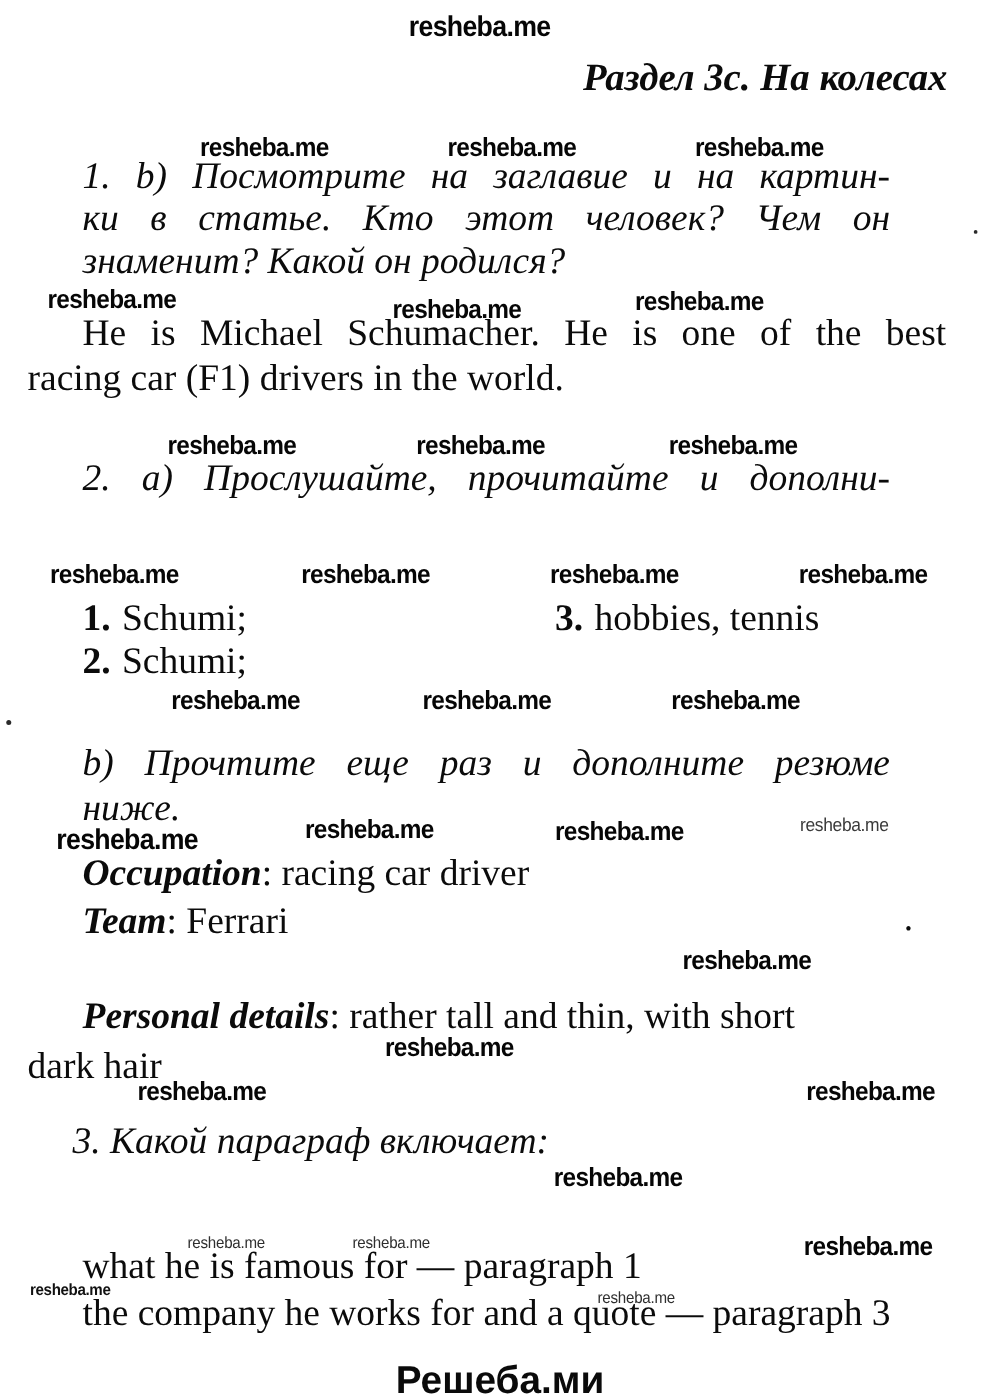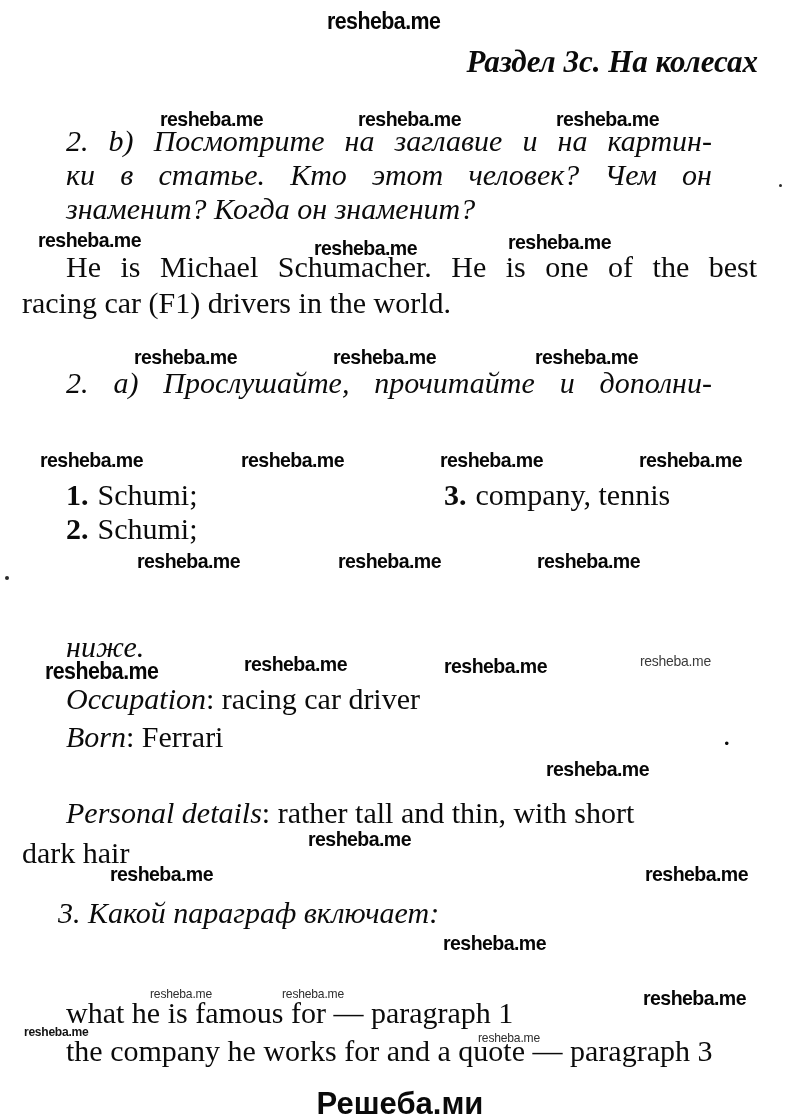--- a/index.html
+++ b/index.html
@@ -2,21 +2,21 @@
 <html><head>
 <meta charset="utf-8">
 <style>
   html,body{margin:0;padding:0;background:#ffffff;}
   .page{position:relative;width:800px;height:1119px;background:#fff;overflow:hidden;
         font-family:"Liberation Serif",serif;color:#0b0b0b;}
   .line{position:absolute;white-space:nowrap;font-size:30px;line-height:34px;}
   .ital{font-style:italic;}
   .just{white-space:normal;text-align:justify;text-align-last:justify;}
   .num{font-weight:700;margin-right:9px;}
-  .lbl{font-weight:400;font-style:italic;margin-top:20px;}
+  .lbl{font-weight:700;font-style:italic;margin-top:20px;}
   .header-title{position:absolute;font:italic 700 31px "Liberation Serif",serif;white-space:nowrap;}
   .wm{position:absolute;font-family:"Liberation Sans",sans-serif;font-weight:700;font-size:21px;
       letter-spacing:-0.6px;color:#060606;white-space:nowrap;transform:scaleX(0.93);transform-origin:0 0;}
   .wm-lg{font-size:23px;}
   .wm-sm{font-size:15px;font-weight:400;color:#3a3a3a;letter-spacing:-0.3px;}
   .wm-xs{font-size:13px;font-weight:400;color:#2e2e2e;letter-spacing:-0.2px;}
   .wm-xsb{font-size:13px;font-weight:700;color:#111;letter-spacing:-0.3px;}
   .footer{position:absolute;left:0;top:1086px;width:800px;text-align:center;
           font:700 31px "Liberation Sans",sans-serif;color:#0a0a0a;}
   .speck{position:absolute;background:#2a2a2a;border-radius:50%;}
@@ -65,46 +65,47 @@
 
   <div class="wm wm-xs" style="left:150px;top:986px">resheba.me</div>
   <div class="wm wm-xs" style="left:282px;top:986px">resheba.me</div>
   <div class="wm" style="left:643px;top:986px">resheba.me</div>
 
   <div class="wm wm-xsb" style="left:24px;top:1024px">resheba.me</div>
   <div class="wm wm-xs" style="left:478px;top:1030px">resheba.me</div>
 
   <div class="header-title" style="right:42px;top:44px">Раздел 3c. На колесах</div>
 
-  <div class="line ital just" style="left:66px;top:124px;width:646px">2. b) Посмотрите на заглавие и на картин-</div>
+  <div class="line ital just" style="left:66px;top:124px;width:646px">1. b) Посмотрите на заглавие и на картин-</div>
   <div class="line ital just" style="left:66px;top:158px;width:646px">ки в статье. Кто этот человек? Чем он</div>
-  <div class="line ital" style="left:66px;top:192px">знаменит? Когда он знаменит?</div>
+  <div class="line ital" style="left:66px;top:192px">знаменит? Какой он родился?</div>
 
   <div class="line just" style="left:22px;top:250px;width:735px;text-indent:44px">He is Michael Schumacher. He is one of the best</div>
   <div class="line" style="left:22px;top:286px">racing car (F1) drivers in the world.</div>
 
   <div class="line ital just" style="left:66px;top:366px;width:646px">2. а) Прослушайте, прочитайте и дополни-</div>
 
   <div class="line" style="left:66px;top:478px">
     <span class="num">1.</span><span>Schumi;</span>
   </div>
   <div class="line" style="left:444px;top:478px">
-    <span class="num">3.</span><span>company, tennis</span>
+    <span class="num">3.</span><span>hobbies, tennis</span>
   </div>
   <div class="line" style="left:66px;top:512px">
     <span class="num">2.</span><span>Schumi;</span>
   </div>
 
+  <div class="line ital just" style="left:66px;top:594px;width:646px">b) Прочтите еще раз и дополните резюме</div>
   <div class="line ital" style="left:66px;top:630px">ниже.</div>
 
   <div class="line" style="left:66px;top:682px">
     <span class="lbl">Occupation</span><span>: racing car driver</span>
   </div>
   <div class="line" style="left:66px;top:720px">
-    <span class="lbl">Born</span><span>: Ferrari</span>
+    <span class="lbl">Team</span><span>: Ferrari</span>
   </div>
   <div class="line" style="left:723px;top:718px">.</div>
   <div class="line" style="left:66px;top:796px">
     <span class="lbl">Personal details</span><span>: rather tall and thin, with short</span>
   </div>
   <div class="line" style="left:22px;top:836px">dark hair</div>
 
   <div class="line ital" style="left:58px;top:896px">3. Какой параграф включает:</div>
   <div class="line" style="left:66px;top:996px">what he is famous for — paragraph 1</div>
   <div class="line" style="left:66px;top:1034px">the company he works for and a quote — paragraph 3</div>

